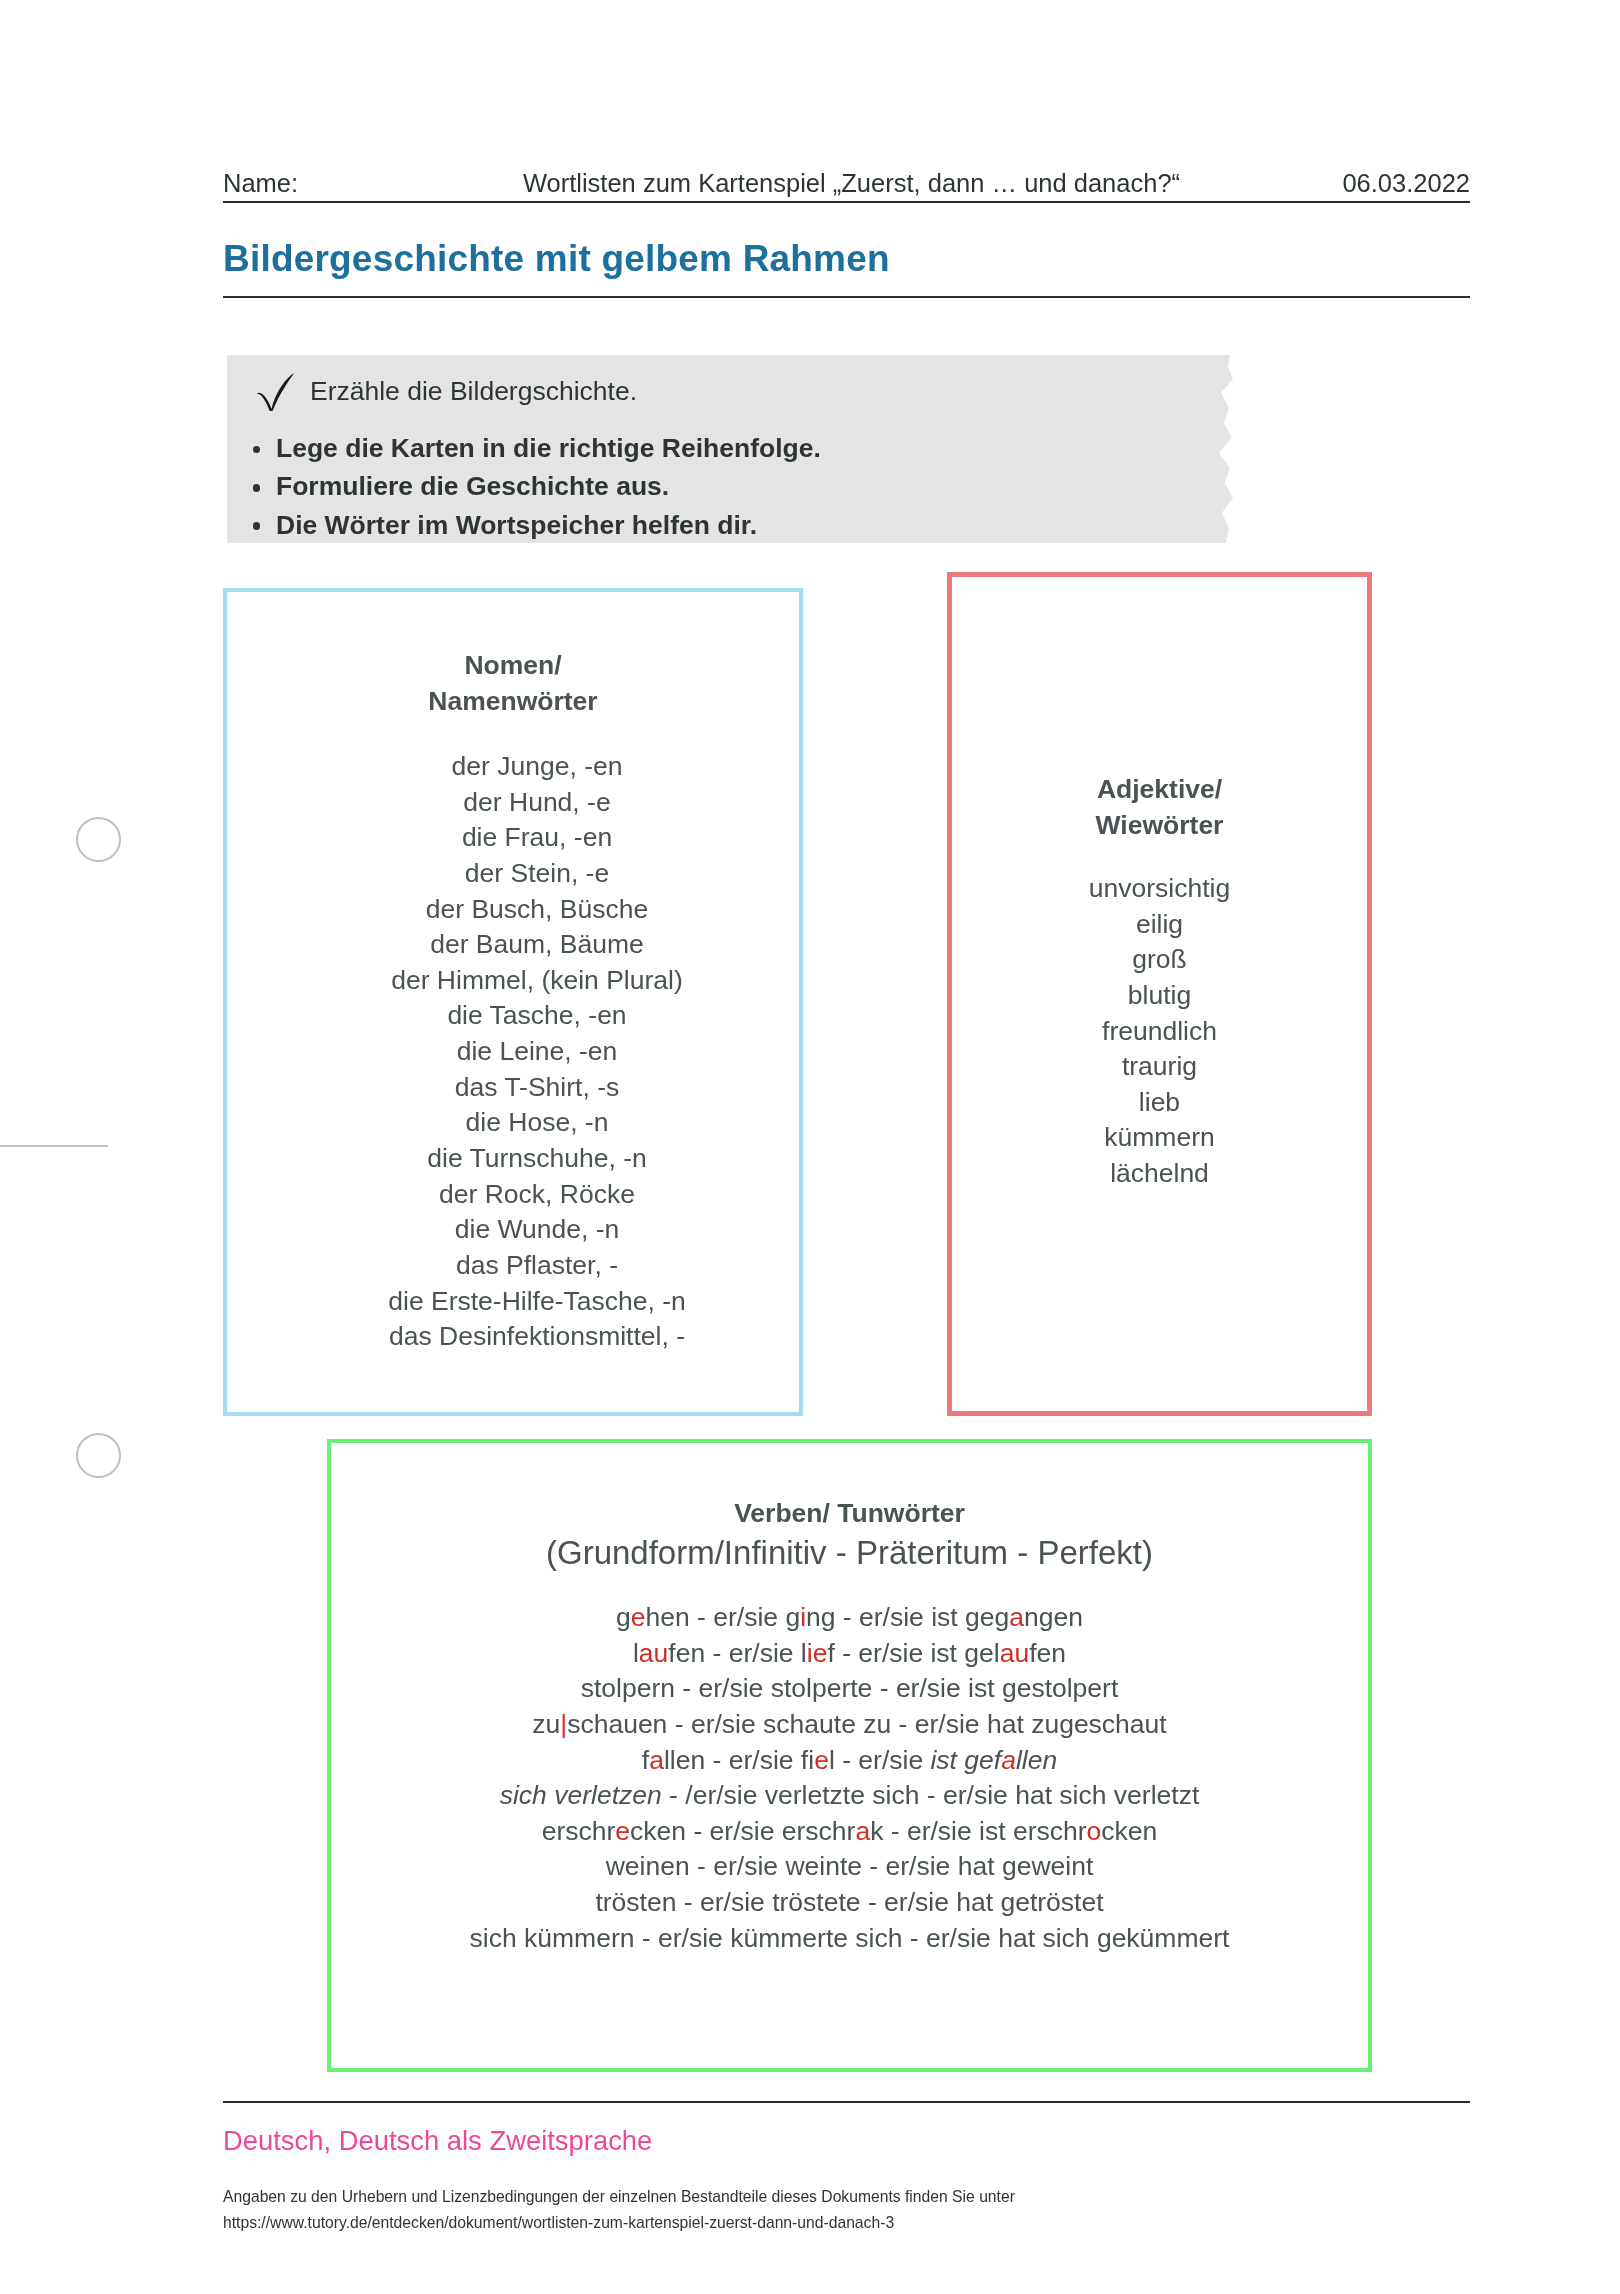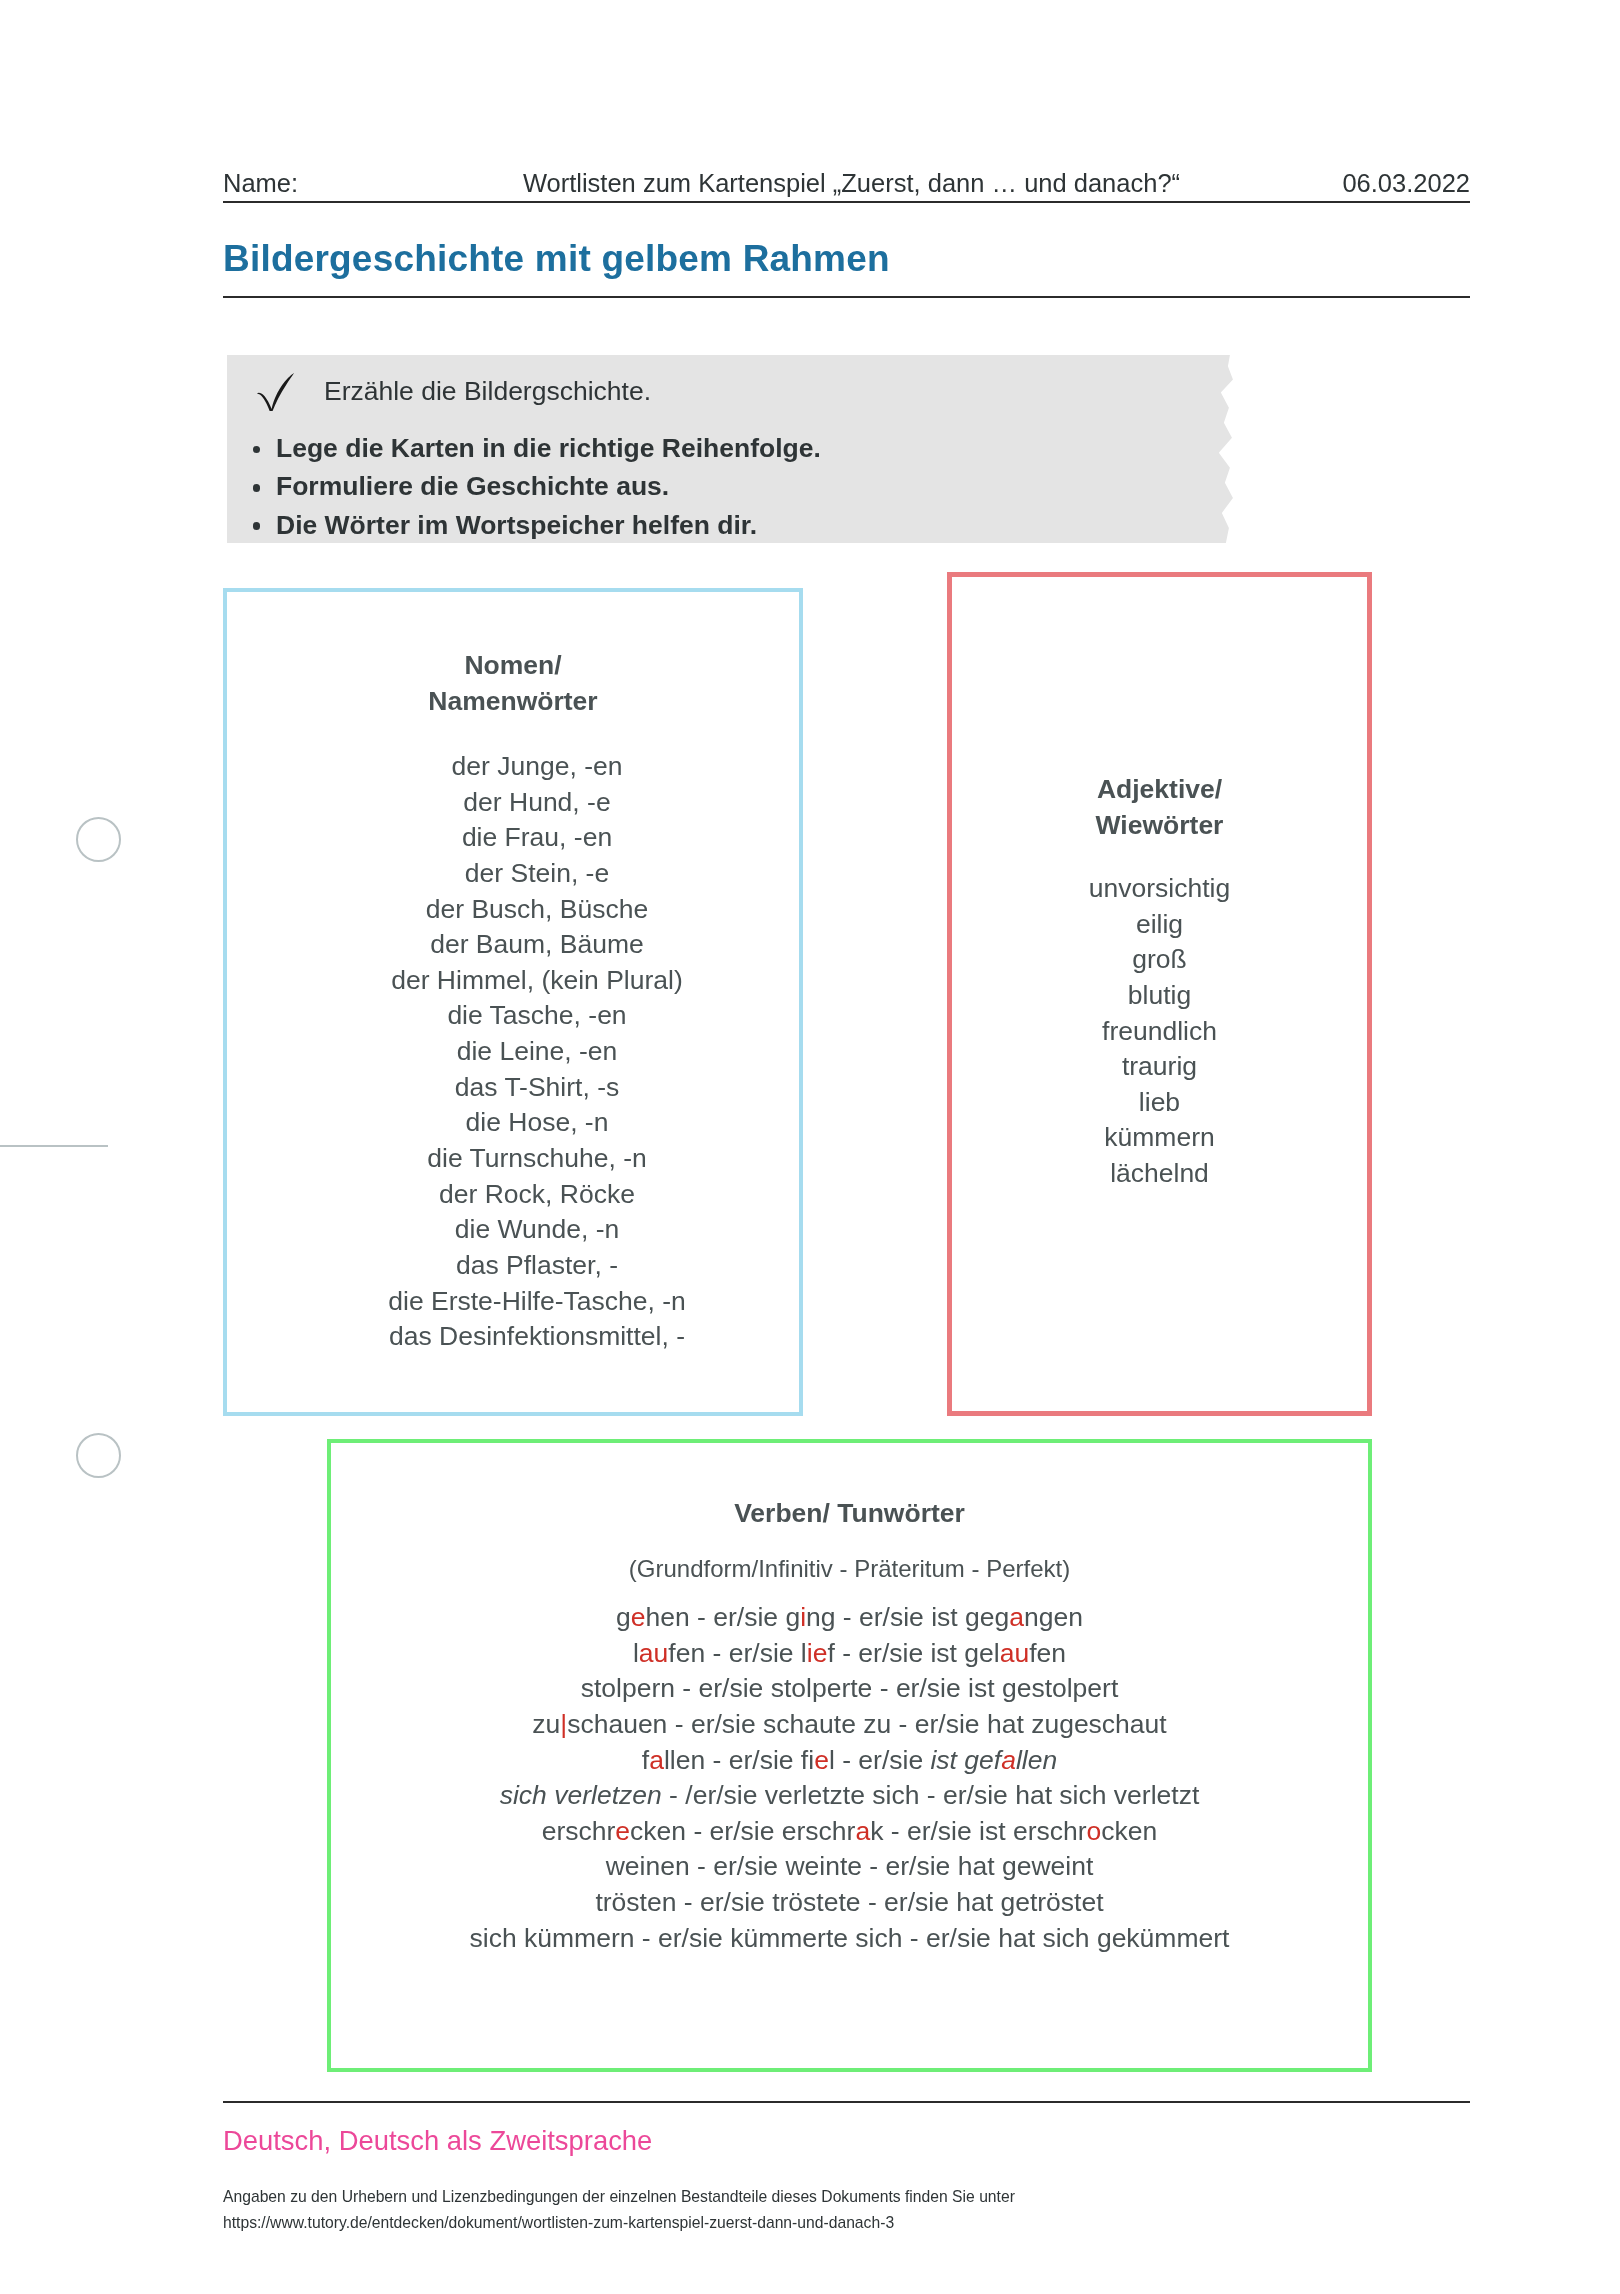--- a/index.html
+++ b/index.html
@@ -94,21 +94,21 @@
       99.2% 92%, 98.9% 100%,
       0% 100%
     );
   }
   .instr-first {
     position: absolute;
     left: 253px;
     top: 370px;
     display: flex;
     align-items: center;
-    gap: 26px;
+    gap: 12px;
     font-size: 26.5px;
     color: #2e3436;
   }
   .check-icon {
     display: inline-block;
     width: 45px;
     height: 43px;
     flex: 0 0 auto;
   }
   .instr-list {
@@ -173,25 +173,24 @@
     right: 0;
     text-align: center;
   }
   .box-heading {
     font-size: 26.5px;
     font-weight: bold;
     color: #4a5254;
     line-height: 1.36;
   }
   .box-subheading {
-    font-size: 24px;
+    font-size: 33px;
     font-weight: normal;
     color: #4a5254;
     line-height: 1.36;
-    margin-top: 22px;
   }
   .word-list {
     margin: 0;
     padding: 0;
     list-style: none;
     font-size: 26.5px;
     color: #4a5254;
     line-height: 1.345;
   }
   .word-list li { white-space: nowrap; }

